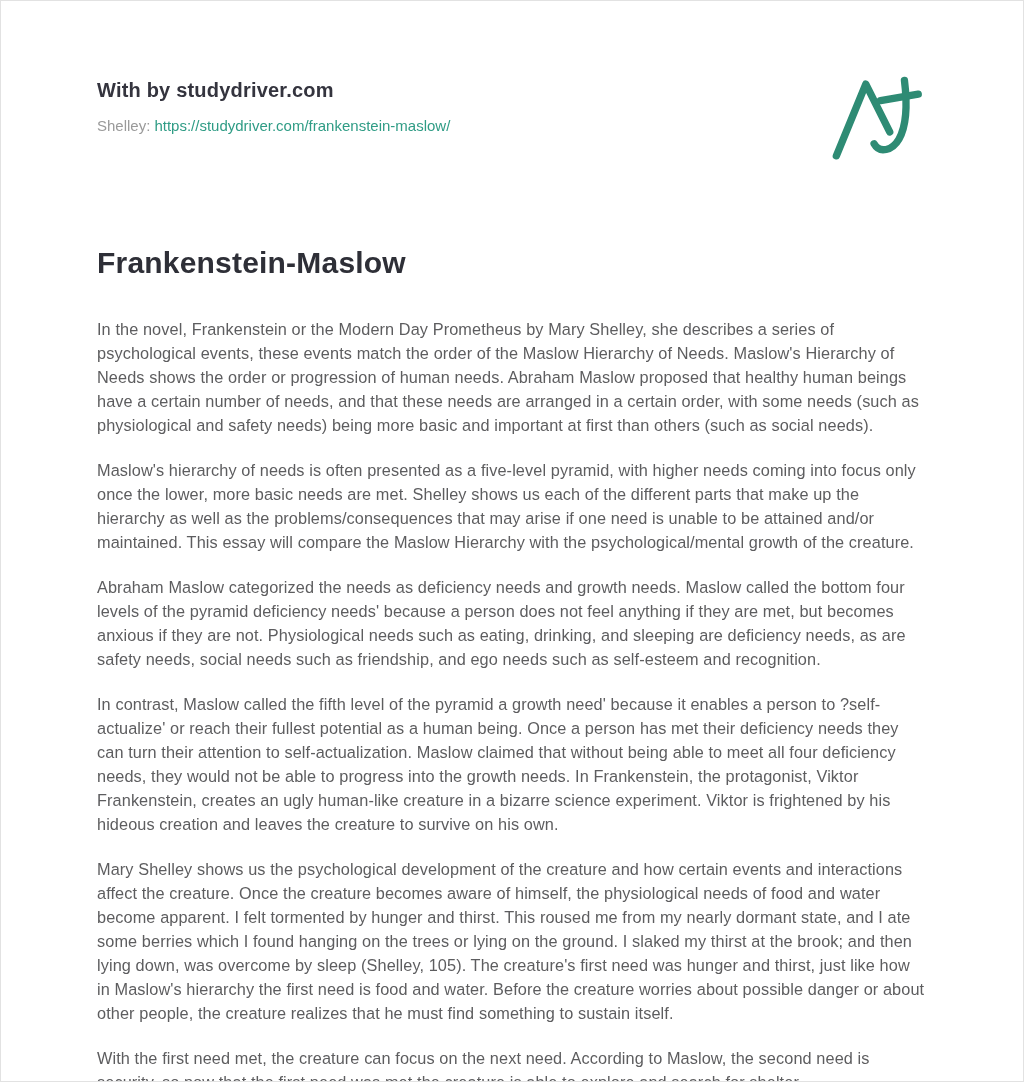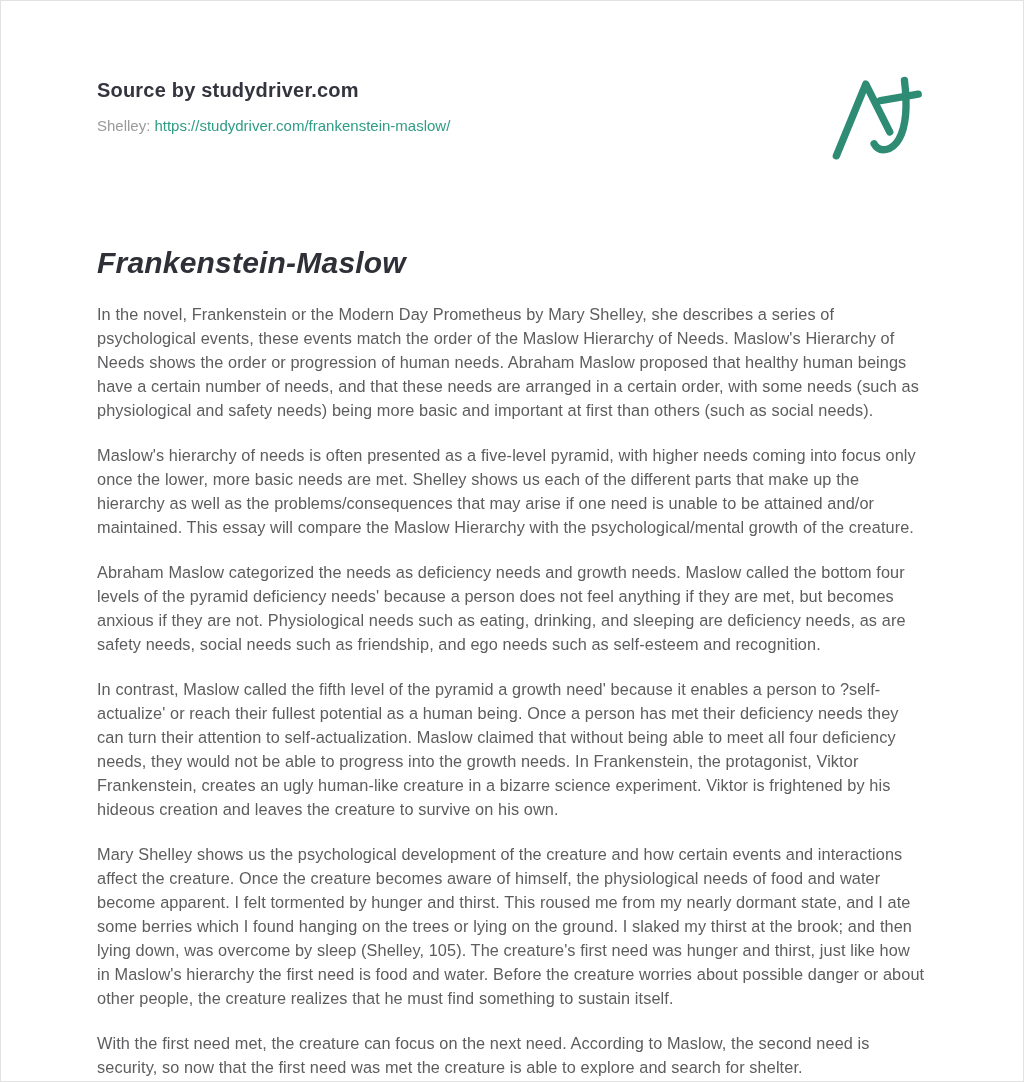--- a/index.html
+++ b/index.html
@@ -38,44 +38,43 @@
     margin-left: 4px;
   }
   .logo {
     position: absolute;
     top: 72px;
     right: 100px;
     width: 96px;
     height: 92px;
   }
   .article-title {
-    margin: 112px 0 22px 0;
+    margin: 112px 0 37px 0;
     font-size: 30px;
     font-weight: 700;
     color: #2e2f37;
     letter-spacing: 0.2px;
-    font-style: italic;
   }
   .essay-body .para {
     margin: 12px 0 21px 0;
     font-size: 16.3px;
     line-height: 24px;
     color: #5d5d5f;
     letter-spacing: 0.1px;
     max-width: 836px;
   }
 </style>
 </head>
 <body>
 
 <div class="page">
   <div class="content">
 
     <div class="header">
-      <div class="byline">Source by studydriver.com</div>
+      <div class="byline">With by studydriver.com</div>
       <div class="source-line">
         <span>Shelley:</span><a class="source-url" href="#">https://studydriver.com/frankenstein-maslow/</a>
       </div>
 
       <div class="logo">
         <svg viewBox="0 0 100 100" width="96" height="92" aria-hidden="true">
           <g fill="none" stroke="#2e8b74" stroke-width="8" stroke-linecap="round" stroke-linejoin="round">
             <path d="M8,90 L40,12 L66,64"></path>
             <path d="M82,8 C85,32 85,56 76,72 C69,84 55,88 49,77"></path>
             <path d="M56,30 L97,23"></path>

